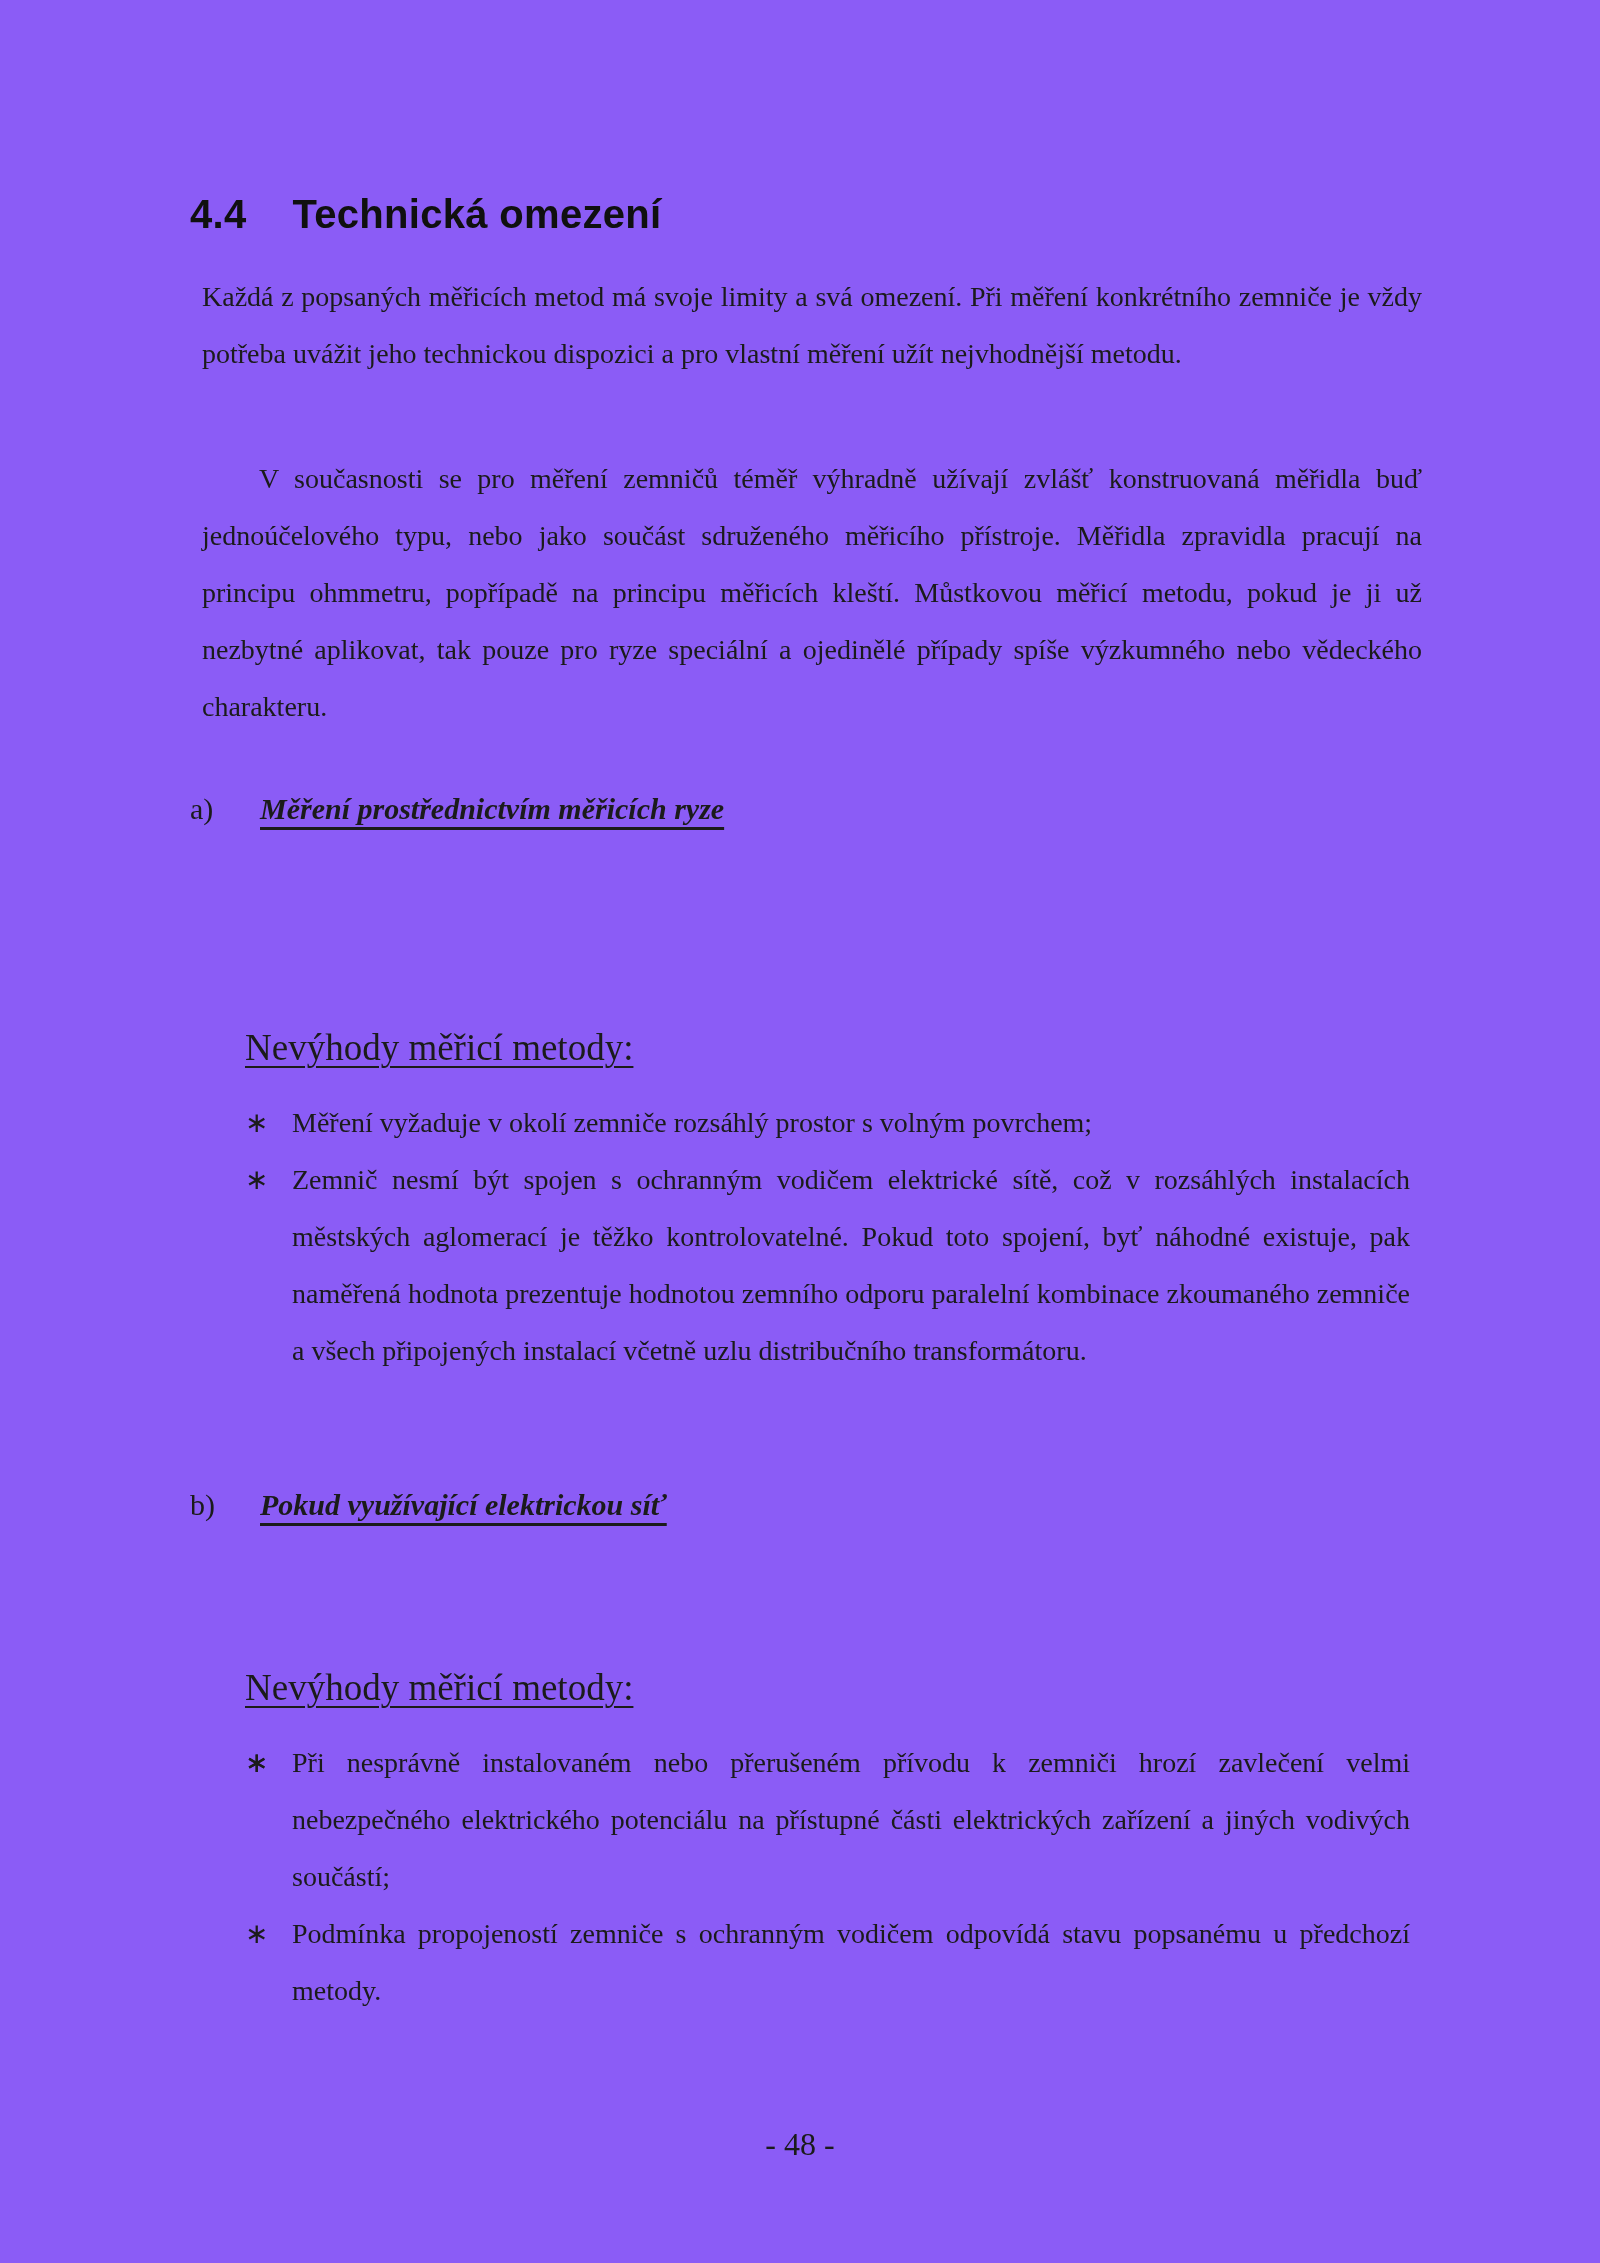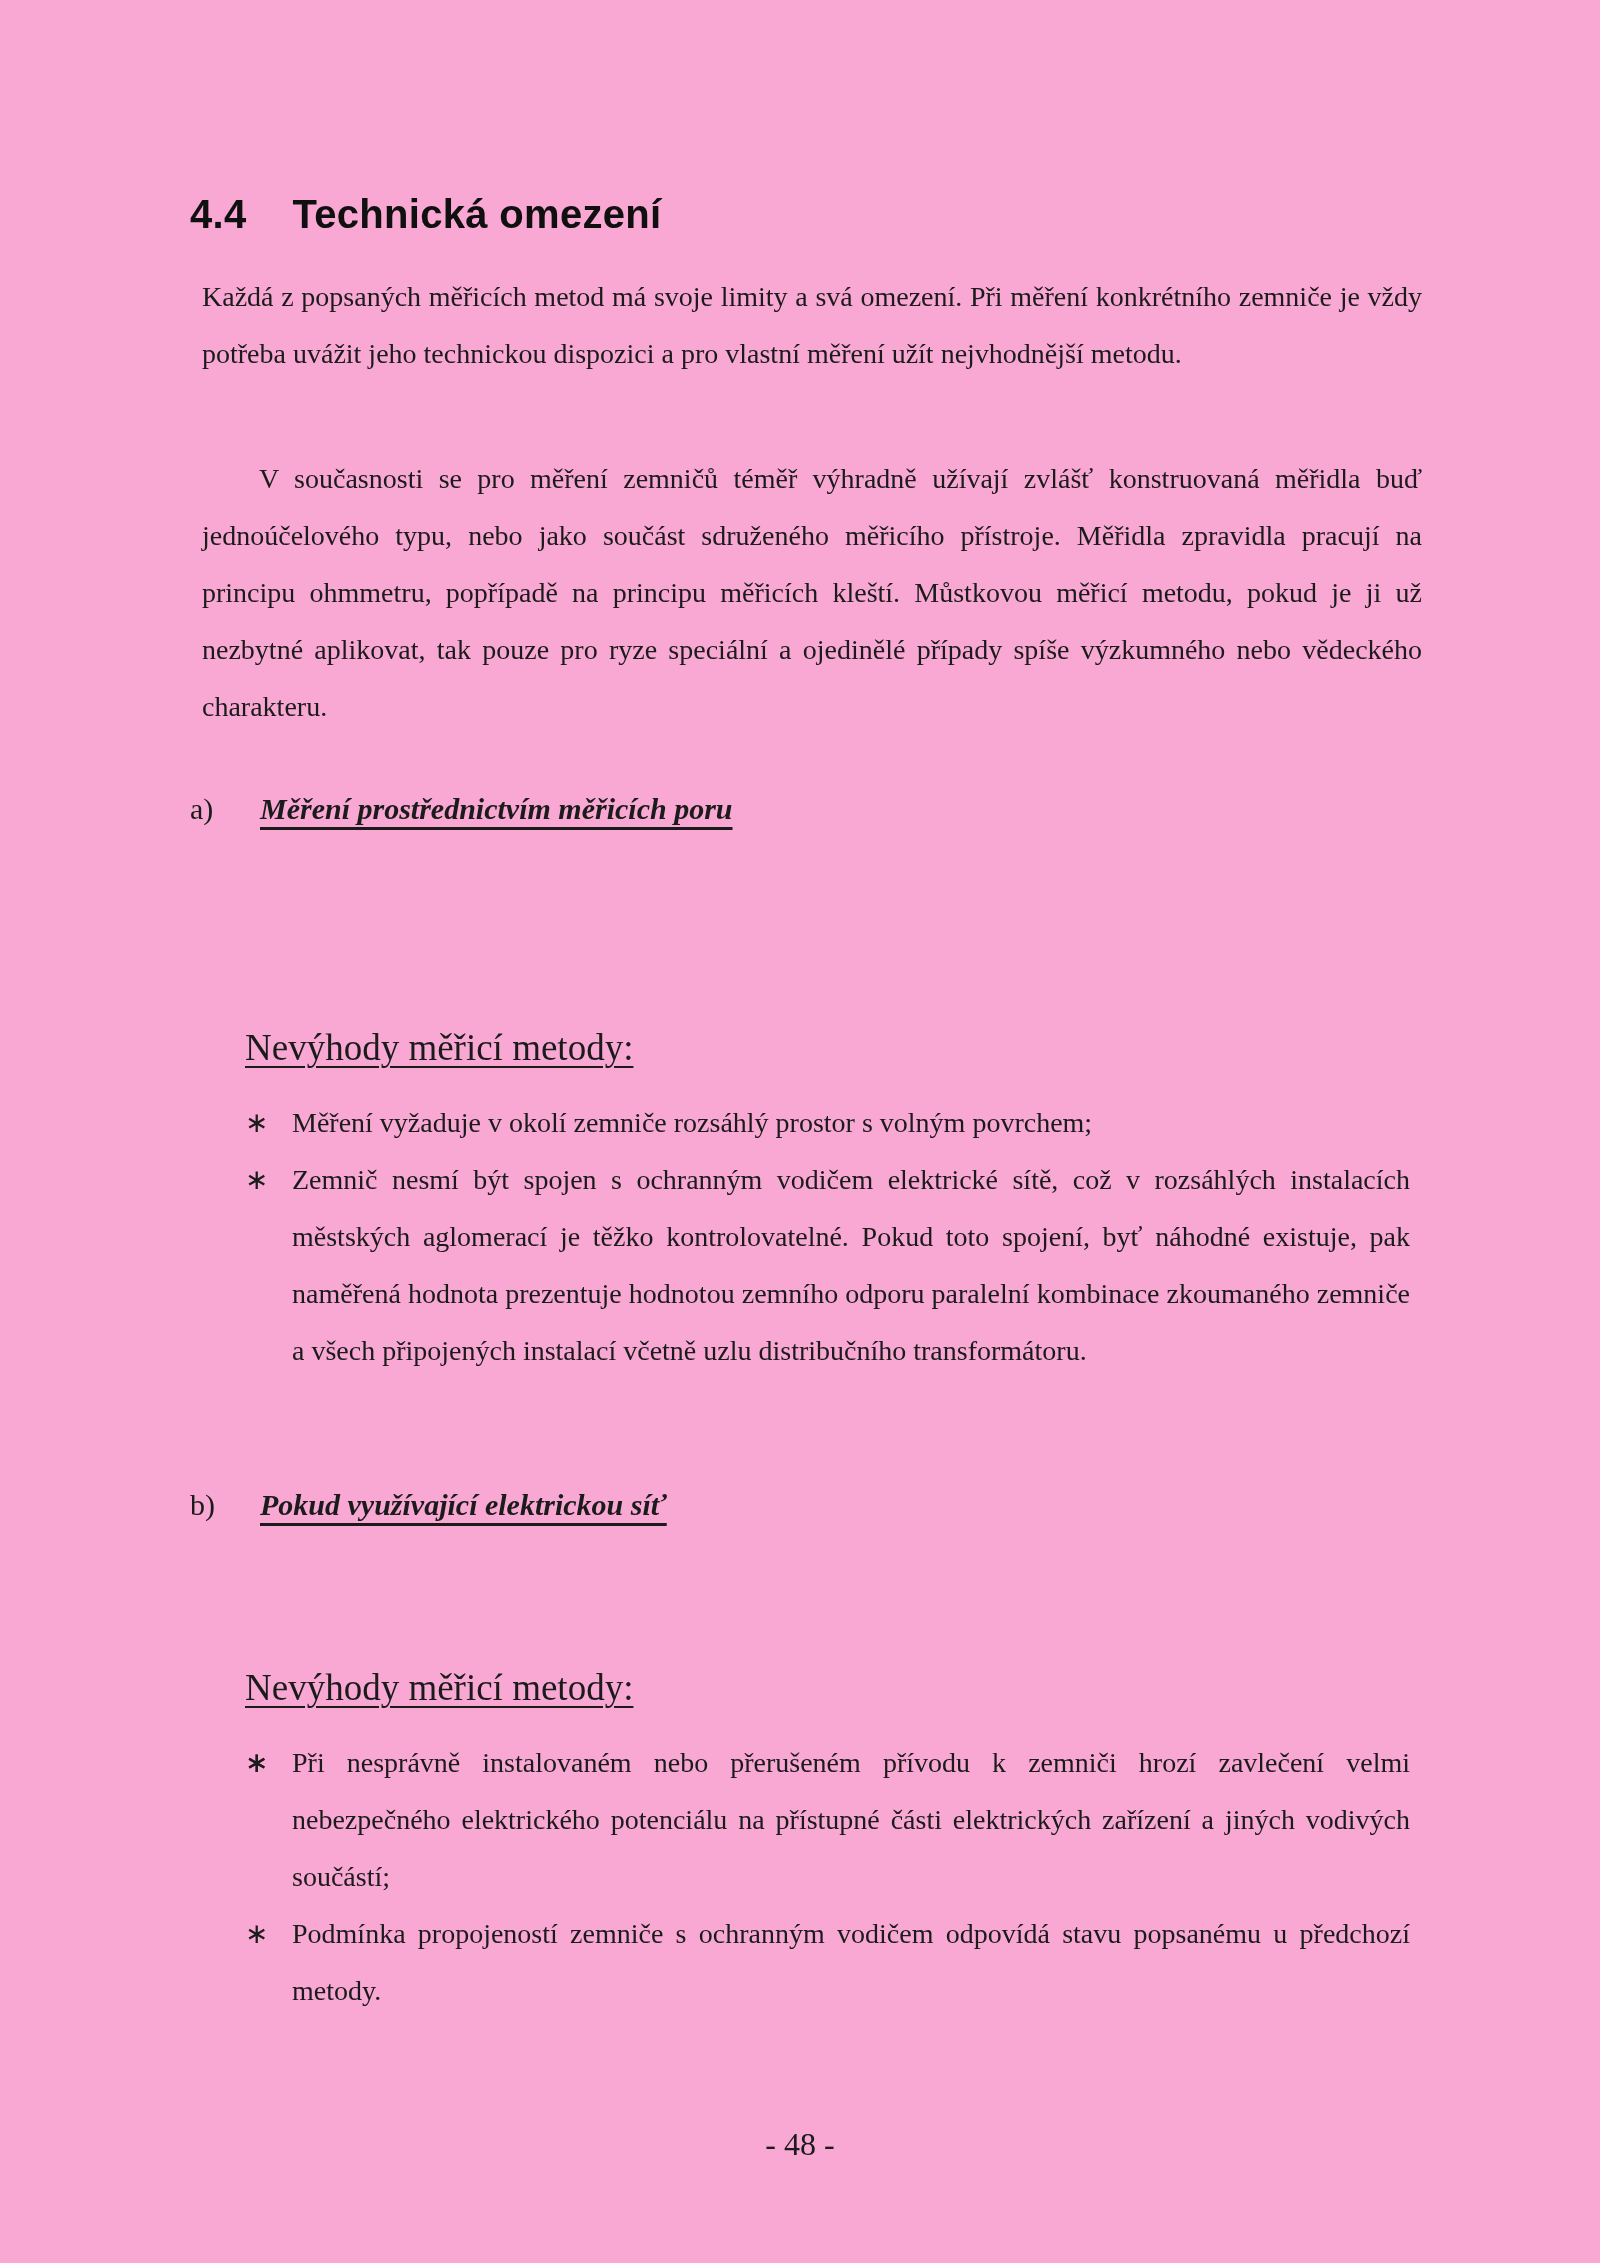--- a/index.html
+++ b/index.html
@@ -3,21 +3,21 @@
 <meta charset="utf-8">
 <style>
   * { box-sizing: border-box; }
   html, body { margin: 0; padding: 0; }
   body { background: #ffffff; }
 
   .page {
     position: relative;
     width: 1600px;
     height: 2263px;
-    background: #f9a8d4;
+    background: #8b5cf6;
     color: #1b1b1b;
     font-family: "Liberation Serif", serif;
     overflow: hidden;
   }
 
   .abs { position: absolute; }
 
   
   .chapter-heading {
     left: 190px;
@@ -118,21 +118,21 @@
 
   <div class="abs chapter-heading">
     <span class="num">4.4</span><span>Technická omezení</span>
   </div>
 
   <p class="abs body-text p1">Každá z popsaných měřicích metod má svoje limity a svá omezení. Při měření konkrét­ního zemniče je vždy potřeba uvážit jeho technickou dispozici a pro vlastní měření užít nejvhodnější metodu.</p>
 
   <p class="abs body-text p2">V současnosti se pro měření zemničů téměř výhradně užívají zvlášť konstruovaná měřidla buď jednoúčelového typu, nebo jako součást sdruženého měřicího přístroje. Měřidla zpravidla pracují na principu ohmmetru, popřípadě na principu měřicích kleští. Můstkovou měřicí metodu, pokud je ji už nezbytné aplikovat, tak pouze pro ryze speci­ální a ojedinělé případy spíše výzkumného nebo vědeckého charakteru.</p>
 
   <div class="abs subheading sub-a">
-    <span class="sub-label">a)</span><span class="sub-title">Měření prostřednictvím měřicích poru</span>
+    <span class="sub-label">a)</span><span class="sub-title">Měření prostřednictvím měřicích ryze</span>
   </div>
 
 
   <div class="abs dis-label dis-a">
     <span class="dis-underline">Nevýhody měřicí metody:</span>
   </div>
 
   <ul class="abs bullets bullets-a">
     <li>
       <span class="marker">∗</span>

